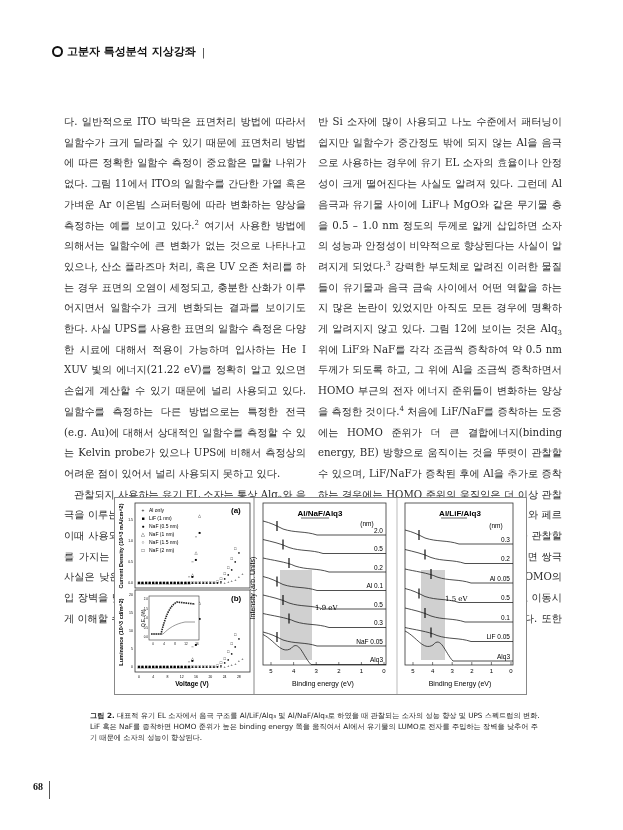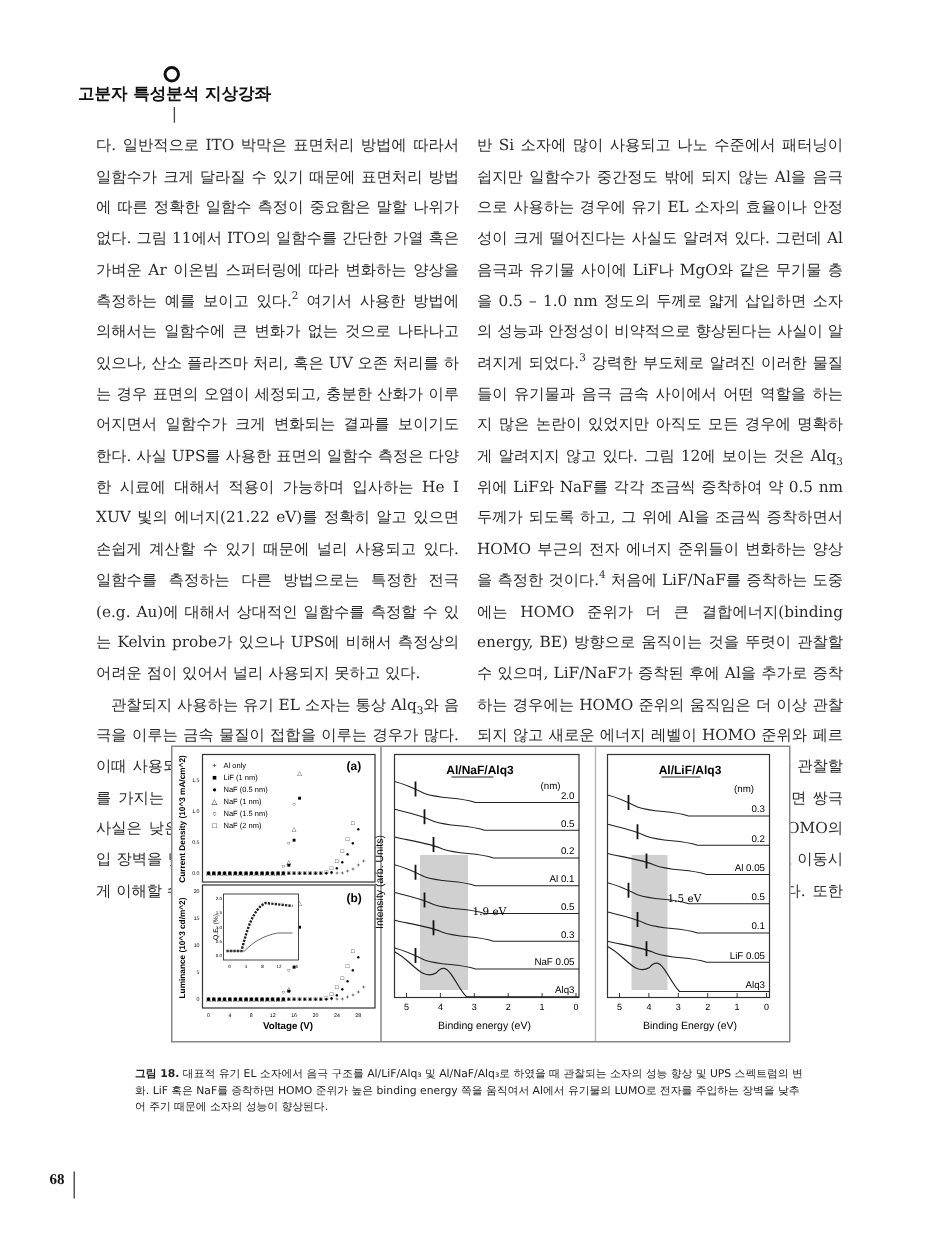--- a/index.html
+++ b/index.html
@@ -1,22 +1,22 @@
 <!DOCTYPE html>
 <html><head>
 <meta charset="utf-8">
 <style>
   html,body{margin:0;padding:0;background:#fff;}
   body{width:623px;height:830px;position:relative;overflow:hidden;font-family:"DejaVu Serif",serif;color:#222;}
-  .header{position:absolute;left:52px;top:44px;font-family:"DejaVu Sans",sans-serif;font-size:10.5px;display:flex;align-items:center;white-space:nowrap;flex-direction:column;}
+  .header{position:absolute;left:52px;top:44px;font-family:"DejaVu Sans",sans-serif;font-size:10.5px;display:flex;align-items:center;white-space:nowrap;}
   .header .dot{display:inline-block;width:7px;height:7px;border:2.5px solid #111;border-radius:50%;margin-right:4px;}
   .header .series{font-weight:bold;color:#111;font-size:11px;}
   .header .sep{margin:0 6px;color:#444;}
   .header .title{color:#333;font-size:10px;}
-  .col{position:absolute;top:88px;width:242px;font-size:10.2px;line-height:20.7px;text-align:justify;color:#2a2a2a;}
+  .col{position:absolute;top:112px;width:242px;font-size:10.2px;line-height:20.7px;text-align:justify;color:#2a2a2a;}
   .col p{margin:0;}
   .col.left{left:64px;}
   .col.right{left:318px;width:244px;}
   .indent{text-indent:10px;}
   sup{font-size:7px;line-height:0;}
   sub{font-size:7px;line-height:0;}
   .figure{position:absolute;left:114px;top:497px;width:411px;height:196px;border:1px solid #888;background:#fff;}
   .figure svg{display:block;}
   .caption{position:absolute;left:90px;top:710px;width:450px;font-family:"DejaVu Sans",sans-serif;font-size:7.2px;line-height:11.2px;color:#222;}
   .caption b{font-weight:bold;}
@@ -483,19 +483,19 @@
         <line x1="376.4" y1="167" x2="376.4" y2="164" stroke="#222" stroke-width="0.6"></line>
         <text x="376.4" y="175" font-size="6" text-anchor="middle">1</text>
         <line x1="396" y1="167" x2="396" y2="164" stroke="#222" stroke-width="0.6"></line>
         <text x="396" y="175" font-size="6" text-anchor="middle">0</text>
       </g>
     <text x="345" y="188" font-size="7" text-anchor="middle">Binding Energy (eV)</text>
   </svg>
 </div>
 
 <div class="caption">
-  <b>그림 18.</b><span> 대표적 유기 EL 소자에서 음극 구조를 Al/LiF/Alq₃ 및 Al/NaF/Alq₃로 하였을 때 관찰되는 소자의 성능 향상 및 UPS 스펙트럼의 변화. LiF 혹은 NaF를 증착하면 HOMO 준위가 높은 binding energy 쪽을 움직여서 Al에서 유기물의 LUMO로 전자를 주입하는 장벽을 낮추어 주기 때문에 소자의 성능이 향상된다.</span>
+  <b>그림 2.</b><span> 대표적 유기 EL 소자에서 음극 구조를 Al/LiF/Alq₃ 및 Al/NaF/Alq₃로 하였을 때 관찰되는 소자의 성능 향상 및 UPS 스펙트럼의 변화. LiF 혹은 NaF를 증착하면 HOMO 준위가 높은 binding energy 쪽을 움직여서 Al에서 유기물의 LUMO로 전자를 주입하는 장벽을 낮추어 주기 때문에 소자의 성능이 향상된다.</span>
 </div>
 
 <div class="footer">
   <span class="pg">68</span>
   <span class="bar"></span>
 </div>
 
 </body></html>

